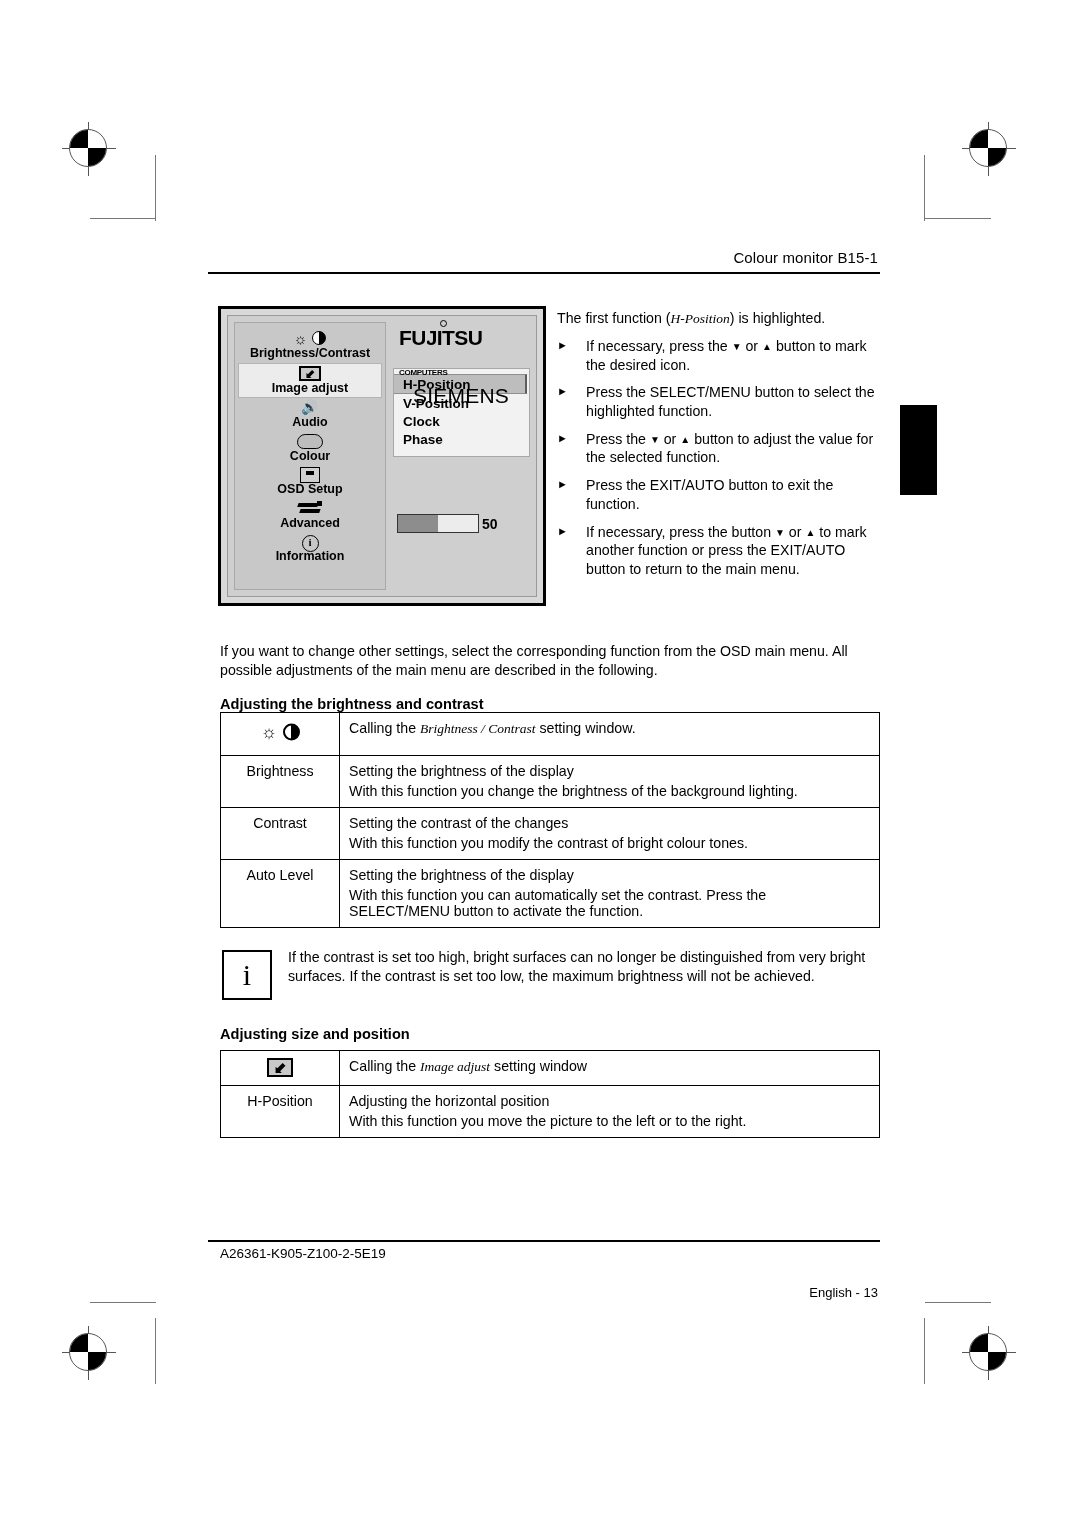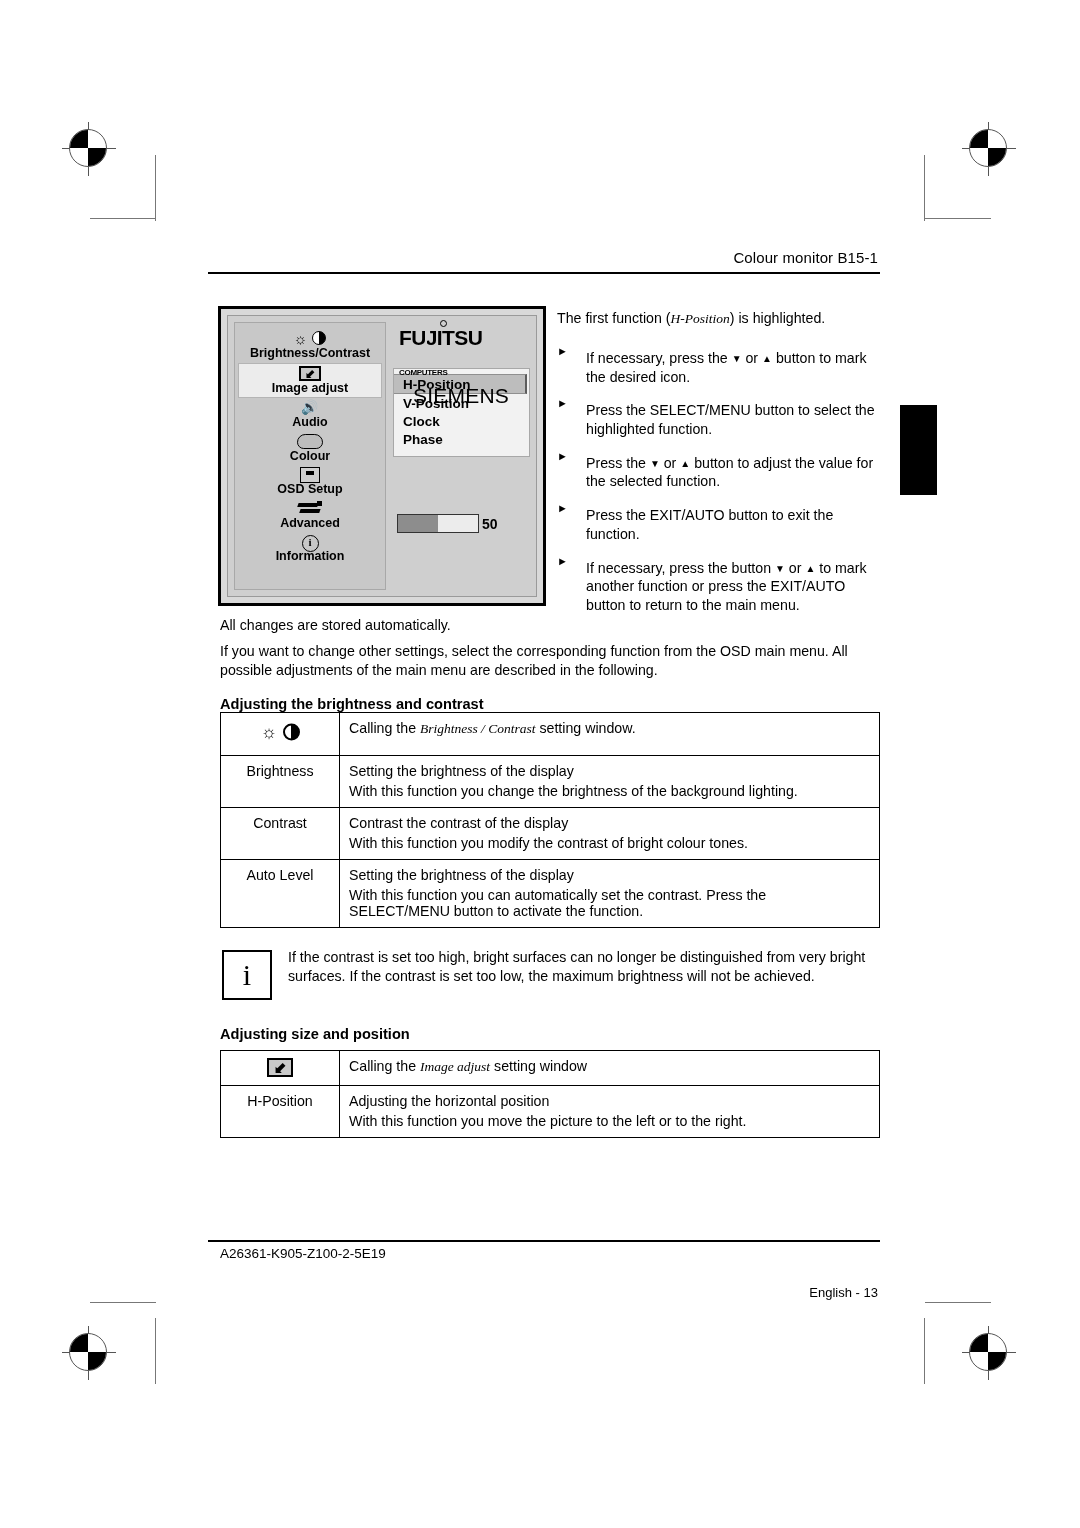--- a/index.html
+++ b/index.html
@@ -265,33 +265,33 @@
   
   .instructions {
     position: absolute;
     left: 557px;
     top: 309px;
     width: 330px;
     font-size: 14.2px;
     line-height: 1.32;
   }
   .instructions .intro {
-    margin: 0 0 15px 0;
+    margin: 0 0 9px 0;
   }
   .bullet-row {
     display: flex;
     margin-bottom: 9px;
   }
   .bullet-row .mark {
     width: 29px;
     flex: 0 0 29px;
     font-size: 11px;
     line-height: 1.55;
   }
-  .bullet-row .txt { flex: 1; margin-top: 6px; }
+  .bullet-row .txt { flex: 1; }
   .ital { font-family: "Liberation Serif", serif; font-style: italic; font-size: 13.5px;}
   .arrow { font-size: 10px; vertical-align: 1px; }
 
   
   .para {
     position: absolute;
     left: 220px;
     width: 660px;
     font-size: 14.2px;
     line-height: 1.35;
@@ -558,21 +558,20 @@
       <div class="mark">►</div>
       <div class="txt">Press the EXIT/AUTO button to exit the function.</div>
     </div>
 
     <div class="bullet-row">
       <div class="mark">►</div>
       <div class="txt">If necessary, press the button <span class="arrow">▼</span> or <span class="arrow">▲</span> to mark another function or press the EXIT/AUTO button to return to the main menu.</div>
     </div>
   </div>
 
-  <div class="para p-auto">All changes are stored automatically.</div>
   <div class="para p-change">If you want to change other settings, select the corresponding function from the OSD main menu. All possible adjustments of the main menu are described in the following.</div>
 
   <div class="h-bold h-bright">Adjusting the brightness and contrast</div>
 
   <table class="doc t-bright">
     <tbody>
         <tr>
       <td class="col1">
         <span class="ic-bc">
           <span class="ic-sun">☼</span>
@@ -586,21 +585,21 @@
     <tr>
       <td class="col1">Brightness</td>
       <td>
         <p>Setting the brightness of the display</p>
         <p>With this function you change the brightness of the background lighting.</p>
       </td>
     </tr>
     <tr>
       <td class="col1">Contrast</td>
       <td>
-        <p>Contrast the contrast of the display</p>
+        <p>Setting the contrast of the changes</p>
         <p>With this function you modify the contrast of bright colour tones.</p>
       </td>
     </tr>
     <tr>
       <td class="col1">Auto Level</td>
       <td>
         <p>Setting the brightness of the display</p>
         <p>With this function you can automatically set the contrast. Press the SELECT/MENU button to activate the function.</p>
       </td>
     </tr>

